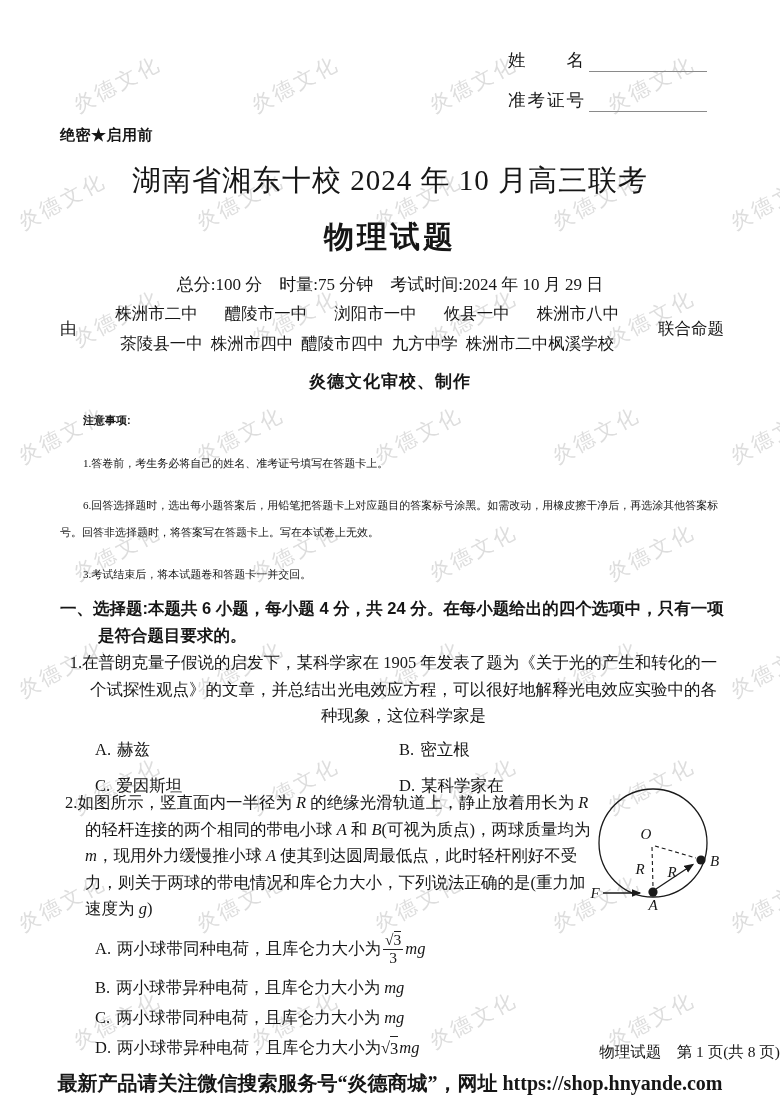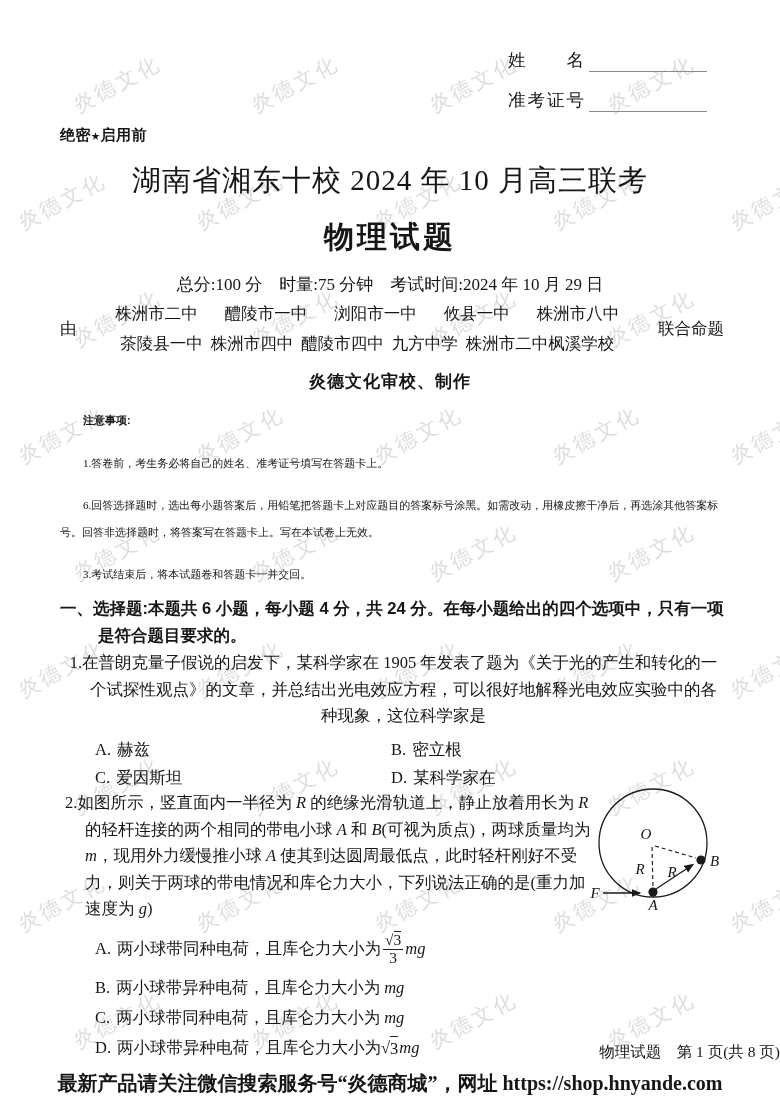--- a/index.html
+++ b/index.html
@@ -8,42 +8,42 @@
   
   .wm-layer{position:absolute;inset:0;pointer-events:none;z-index:0;}
   .wm{position:absolute;transform:rotate(-28deg);color:#c3c3c3;opacity:.55;font-size:21px;
       letter-spacing:3px;white-space:nowrap;font-family:"Liberation Serif",serif;}
   .layer{position:relative;z-index:1;}
   
   .fields{position:absolute;left:508px;top:48px;font-size:17.5px;}
   .field-row{display:flex;align-items:flex-end;margin-bottom:16px;}
   .field-label{letter-spacing:2px;white-space:pre;}
   .field-line{display:inline-block;width:118px;height:20px;border-bottom:1.5px solid #8a8a8a;margin-left:3px;}
-  .secrecy{position:absolute;left:60px;top:126px;font-family:Liberation Mono, monospace;
+  .secrecy{position:absolute;left:60px;top:126px;font-family:Liberation Serif, serif;
            font-weight:bold;font-size:15px;letter-spacing:.5px;}
   .title{position:absolute;top:161px;left:0;width:100%;text-align:center;font-size:29px;letter-spacing:1px;}
   .subtitle{position:absolute;top:217px;left:0;width:100%;text-align:center;font-size:30px;font-weight:bold;
             font-family:"Liberation Sans","DejaVu Sans",sans-serif;letter-spacing:3px;}
   .meta{position:absolute;top:273px;left:0;width:100%;text-align:center;font-size:17px;}
   .committee{position:absolute;top:303px;left:60px;right:56px;display:flex;align-items:center;font-size:16.5px;}
   .schools{flex:1;display:flex;flex-direction:column;align-items:center;gap:8px;}
   .srow{display:flex;gap:27px;white-space:nowrap;}
   .srow.second{gap:8px;}
   .joint{margin-left:0;white-space:nowrap;}
   .maker{position:absolute;top:370px;left:0;width:100%;text-align:center;font-weight:bold;font-size:17px;
          font-family:"Liberation Sans","DejaVu Sans",sans-serif;letter-spacing:1px;}
   .notice{position:absolute;top:407px;left:60px;width:662px;font-size:11px;line-height:26.5px;}
   .notice-heading{font-weight:bold;font-family:"Liberation Sans","DejaVu Sans",sans-serif;text-indent:2.1em;}
   .notice p{margin:16px 0 0;text-indent:2.1em;}
   .section-head{position:absolute;top:595px;left:60px;width:664px;box-sizing:border-box;font-weight:bold;
                 font-family:"Liberation Sans","DejaVu Sans",sans-serif;font-size:16.5px;line-height:27px;
                 padding-left:38px;text-indent:-38px;}
   .q1{position:absolute;top:650px;left:60px;width:662px;font-size:16.5px;line-height:26.5px;}
   .q1 .qtext{margin:0 0 0 25px;text-indent:-20px;text-align:center;}
-  .q1 .options{display:grid;grid-template-columns:296px 1fr;margin:6px 0 0 35px;line-height:28.5px;}
+  .q1 .options{display:grid;grid-template-columns:296px 1fr;margin:6px 0 0 35px;line-height:28.5px;gap:8px;}
   .q2{position:absolute;top:790px;left:60px;width:534px;font-size:16.5px;line-height:26.5px;}
   .q2 .qtext{margin:0 0 0 25px;text-indent:-20px;}
   .q2 .options{margin:8px 0 0 35px;}
   .q2 .opt{display:flex;align-items:center;line-height:24px;margin-bottom:6px;}
   .q2 .opt-a{margin:2px 0 9px;}
   .opt-label{margin-right:6px;}
   .var{font-style:italic;font-family:"Liberation Serif","DejaVu Serif",serif;}
   .frac{display:inline-flex;flex-direction:column;align-items:center;font-size:15.5px;line-height:1.08;margin:0 2px;}
   .frac .fnum{display:inline-flex;align-items:flex-end;border-bottom:1.2px solid #222;padding:0 2px 1px;}
   .radical{font-style:normal;}

